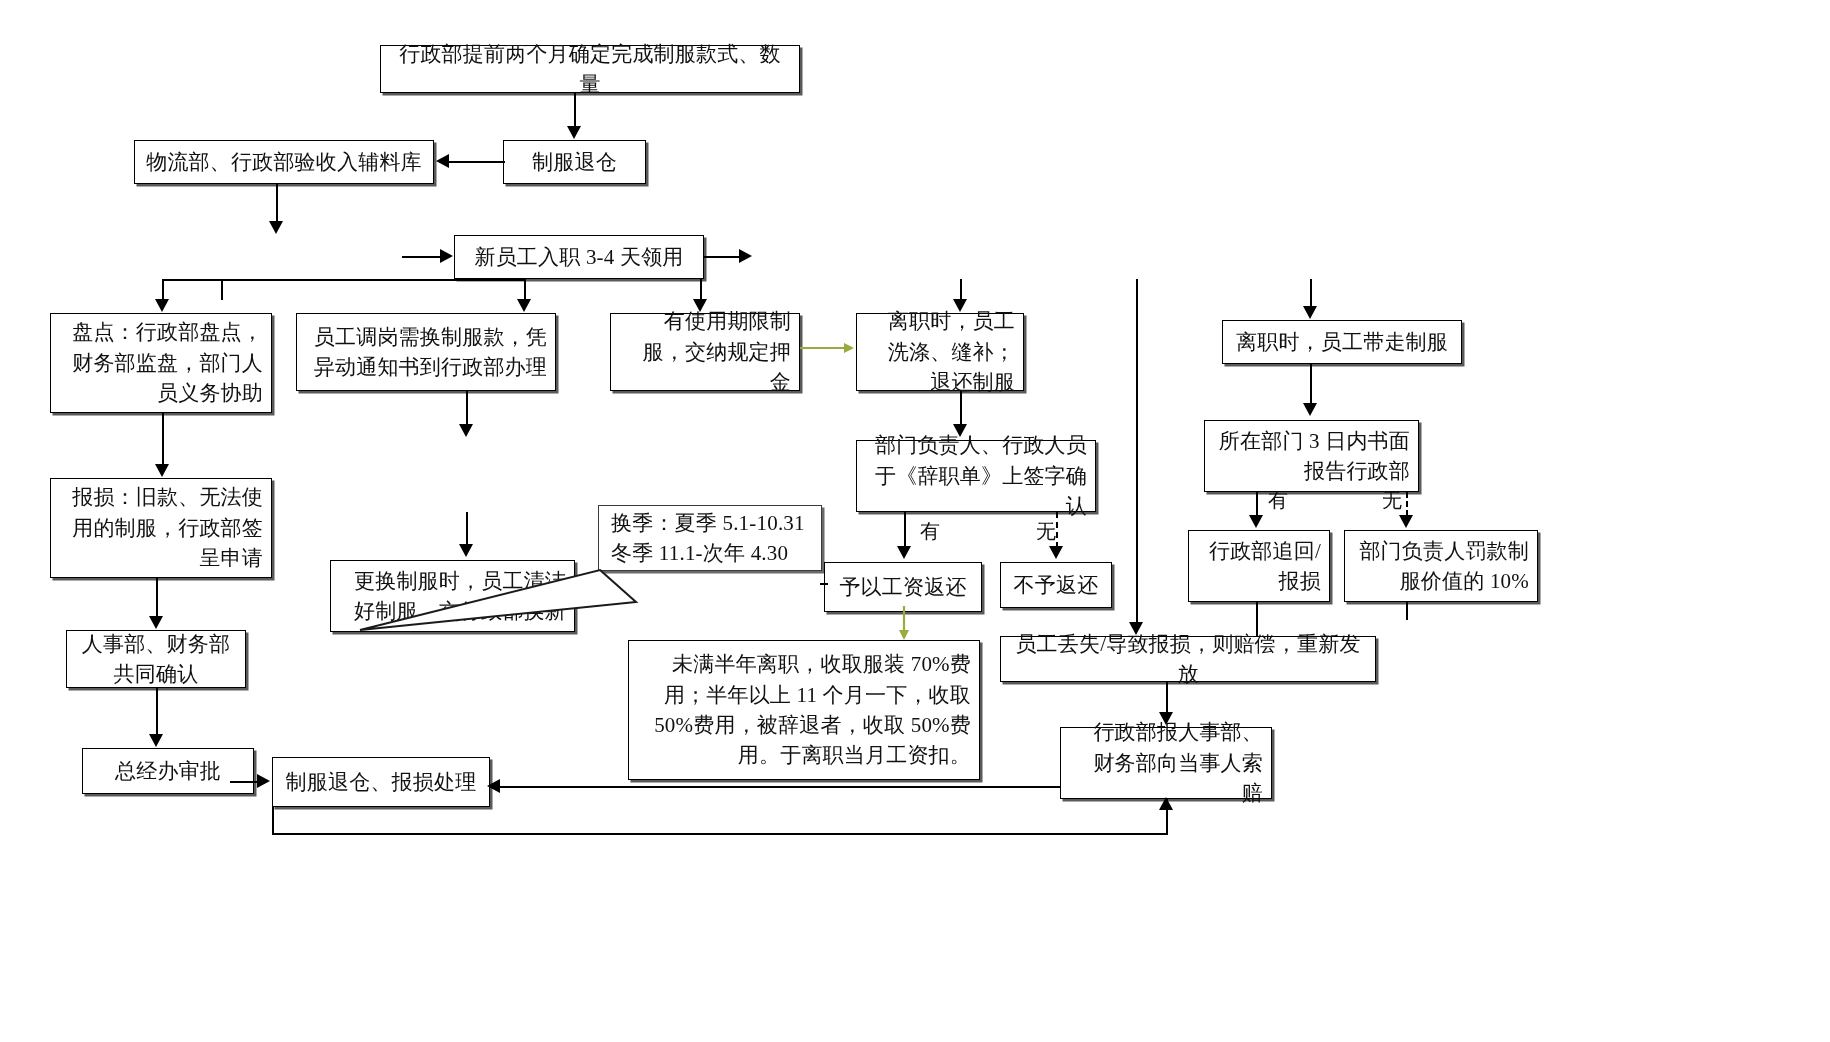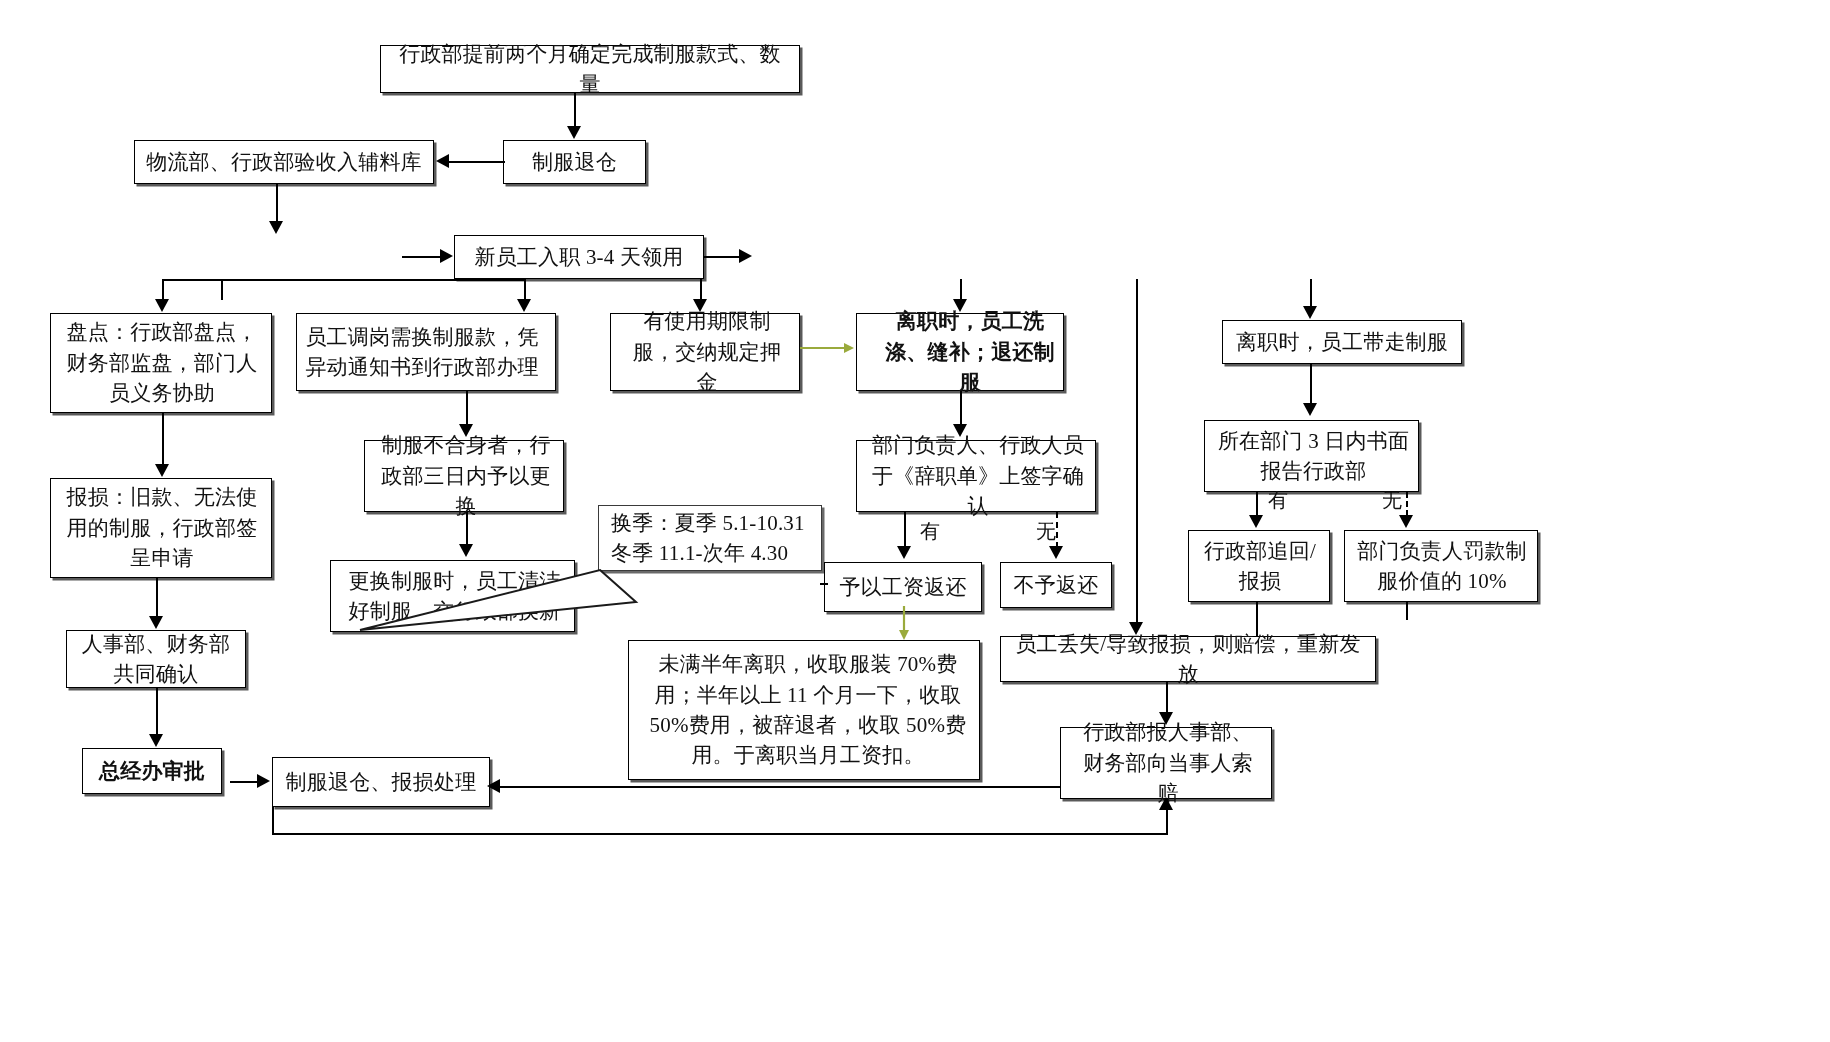--- a/index.html
+++ b/index.html
@@ -32,21 +32,21 @@
     line-height: 1.45;
     letter-spacing: 0.2px;
     color: #111111;
     white-space: pre-line;
   }
   .node.shadow {
     box-shadow: 2.5px 2.5px 0 0 #5a5a5a;
   }
   .node.leftalign {
     justify-content: flex-start;
-    text-align: center;
+    text-align: right;
   }
   .node.callout {
     border: 1.4px solid #3a3a3a;
     box-shadow: 2.5px 2.5px 0 0 #6a6a6a;
     justify-content: flex-start;
     text-align: left;
   }
   .edge {
     position: absolute;
     background: #000000;
@@ -109,27 +109,26 @@
 
   <div class="node shadow" style="left:454px; top:235px; width:250px; height:44px;">新员工入职 3-4 天领用</div>
 
 
   <div class="node shadow leftalign" style="left:50px; top:313px; width:222px; height:100px; padding-left:10px;">盘点：行政部盘点，财务部监盘，部门人员义务协助</div>
 
   <div class="node shadow leftalign" style="left:296px; top:313px; width:260px; height:78px; padding-left:0;">员工调岗需换制服款，凭异动通知书到行政部办理</div>
 
   <div class="node shadow leftalign" style="left:610px; top:313px; width:190px; height:78px; padding-left:12px;">有使用期限制服，交纳规定押金</div>
 
-  <div class="node shadow leftalign" style="left:856px; top:313px; width:208px; height:78px; padding-left:28px;font-weight:bold;">离职时，员工洗涤、缝补；退还制服</div>
+  <div class="node shadow leftalign" style="left:856px; top:313px; width:168px; height:78px; padding-left:28px;">离职时，员工洗涤、缝补；退还制服</div>
 
   <div class="node shadow" style="left:1222px; top:320px; width:240px; height:44px;">离职时，员工带走制服</div>
 
   <div class="node shadow leftalign" style="left:50px; top:478px; width:222px; height:100px; padding-left:10px;">报损：旧款、无法使用的制服，行政部签呈申请</div>
 
-  <div class="node shadow leftalign" style="left:364px; top:440px; width:200px; height:72px; padding-left:12px;">制服不合身者，行政部三日内予以更换</div>
 
   <div class="node shadow leftalign" style="left:856px; top:440px; width:240px; height:72px; padding-left:12px;">部门负责人、行政人员于《辞职单》上签字确认</div>
 
   <div class="node shadow leftalign" style="left:1204px; top:420px; width:215px; height:72px; padding-left:12px;">所在部门 3 日内书面报告行政部</div>
 
   <div class="node shadow" style="left:66px; top:630px; width:180px; height:58px;">人事部、财务部共同确认</div>
 
   <div class="node callout" style="left:598px; top:505px; width:224px; height:66px; padding-left:12px;">换季：夏季 5.1-10.31
 冬季 11.1-次年 4.30</div>
 
@@ -140,21 +139,21 @@
   <div class="node shadow" style="left:1000px; top:562px; width:112px; height:46px;">不予返还</div>
 
   <div class="node shadow leftalign" style="left:1188px; top:530px; width:142px; height:72px; padding-left:10px;">行政部追回/报损</div>
 
   <div class="node shadow leftalign" style="left:1344px; top:530px; width:194px; height:72px; padding-left:10px;">部门负责人罚款制服价值的 10%</div>
 
   <div class="node shadow leftalign" style="left:628px; top:640px; width:352px; height:140px; padding-left:16px;">未满半年离职，收取服装 70%费用；半年以上 11 个月一下，收取 50%费用，被辞退者，收取 50%费用。于离职当月工资扣。</div>
 
   <div class="node shadow" style="left:1000px; top:636px; width:376px; height:46px;">员工丢失/导致报损，则赔偿，重新发放</div>
 
-  <div class="node shadow" style="left:82px; top:748px; width:140px; height:46px;font-weight:bold;">总经办审批</div>
+  <div class="node shadow" style="left:82px; top:748px; width:172px; height:46px;">总经办审批</div>
 
   <div class="node shadow" style="left:272px; top:757px; width:218px; height:50px;">制服退仓、报损处理</div>
 
   <div class="node shadow leftalign" style="left:1060px; top:727px; width:212px; height:72px; padding-left:12px;">行政部报人事部、财务部向当事人索赔</div>
 
   <div class="edge v" style="left:574px; top:93px; height:34px;"></div>
   <div class="arrowhead down" style="left:567px; top:126px;"></div>
 
   <div class="edge h" style="left:449px; top:161px; width:56px;"></div>
   <div class="arrowhead left" style="left:436px; top:154px;"></div>

